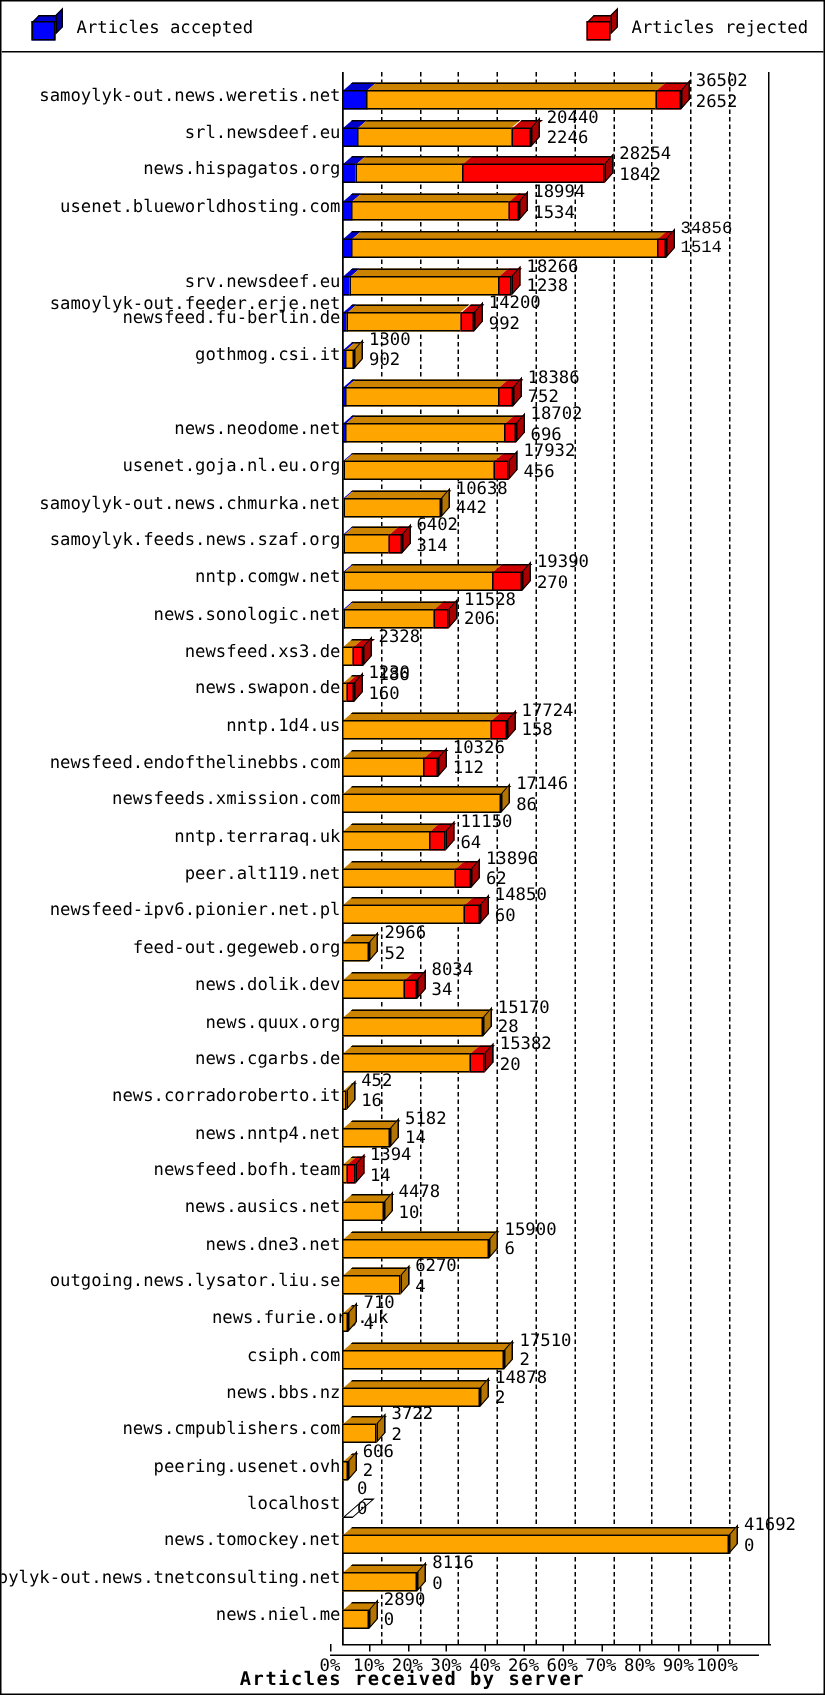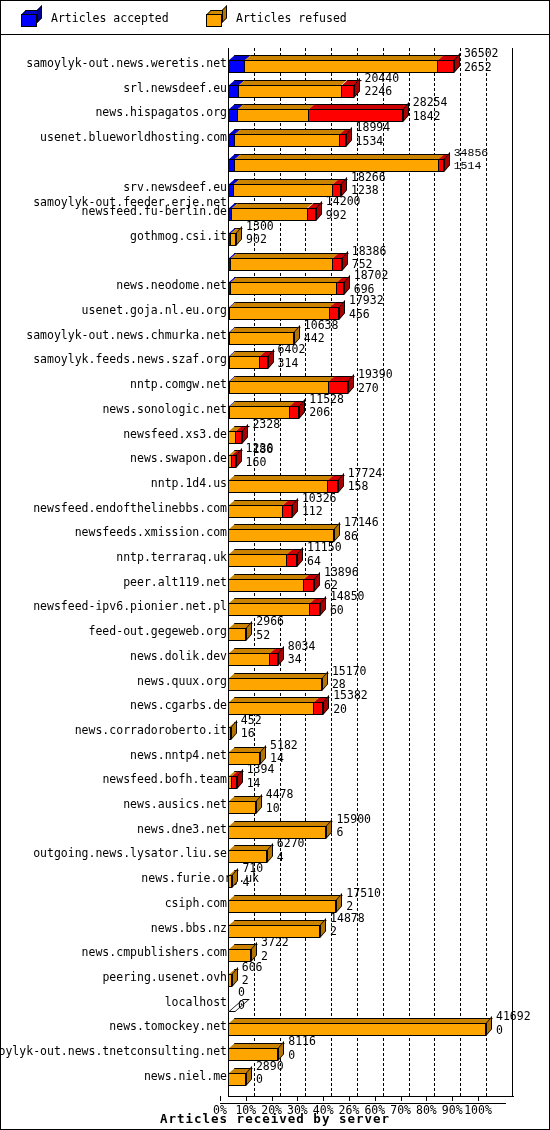--- a/index.html
+++ b/index.html
@@ -76,27 +76,27 @@
 
   <div id="legend">
       <div class="legend-item" style="left: 20px;">
         <span class="legend-cube">
           <span class="top" style="background: rgb(0, 0, 204); border-left: 1px solid rgb(0, 0, 0); border-top: 1px solid rgb(0, 0, 0); box-sizing: border-box; transform: skewX(-45deg); transform-origin: left bottom;"></span>
           <span class="side" style="background: rgb(0, 0, 153); border: 1px solid rgb(0, 0, 0); box-sizing: border-box; transform: skewY(-45deg); transform-origin: left top;"></span>
           <span class="face" style="background: rgb(0, 0, 255);"></span>
         </span>
         <span class="legend-label">Articles accepted</span>
       </div>
-      <div class="legend-item" style="left: 205px;">
+      <div class="legend-item" style="left: 390px;">
         <span class="legend-cube">
-          <span class="top" style="background: rgb(208, 140, 0); border-left: 1px solid rgb(0, 0, 0); border-top: 1px solid rgb(0, 0, 0); box-sizing: border-box; transform: skewX(-45deg); transform-origin: left bottom;"></span>
-          <span class="side" style="background: rgb(179, 116, 0); border: 1px solid rgb(0, 0, 0); box-sizing: border-box; transform: skewY(-45deg); transform-origin: left top;"></span>
-          <span class="face" style="background: rgb(255, 165, 0);"></span>
+          <span class="top" style="background: rgb(204, 0, 0); border-left: 1px solid rgb(0, 0, 0); border-top: 1px solid rgb(0, 0, 0); box-sizing: border-box; transform: skewX(-45deg); transform-origin: left bottom;"></span>
+          <span class="side" style="background: rgb(168, 0, 0); border: 1px solid rgb(0, 0, 0); box-sizing: border-box; transform: skewY(-45deg); transform-origin: left top;"></span>
+          <span class="face" style="background: rgb(255, 0, 0);"></span>
         </span>
-        <span class="legend-label">Articles refused</span>
+        <span class="legend-label">Articles rejected</span>
       </div>
     </div>
 
   <div id="plot">
     <div id="axisbox"></div>
     <div id="gridlayer">
         <div class="vgrid solid" style="left: 227px; top: 13px;"></div>
         <div class="vgrid" style="left: 252.8px; top: 13px;"></div>
         <div class="vgrid" style="left: 278.6px; top: 13px;"></div>
         <div class="vgrid" style="left: 304.4px; top: 13px;"></div>

